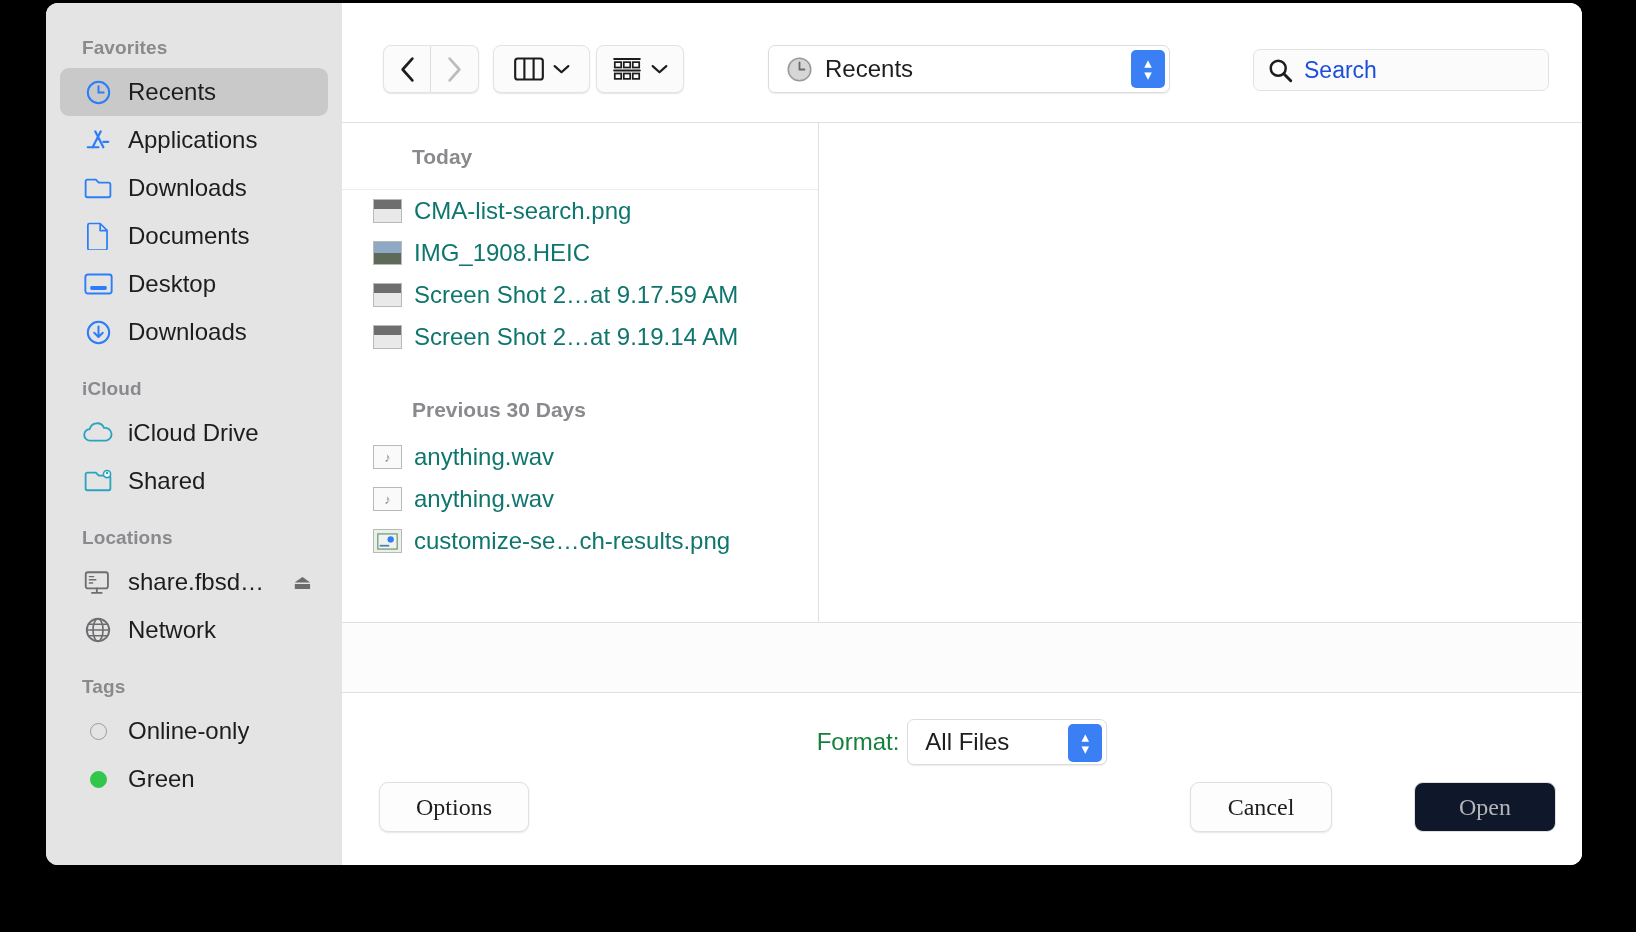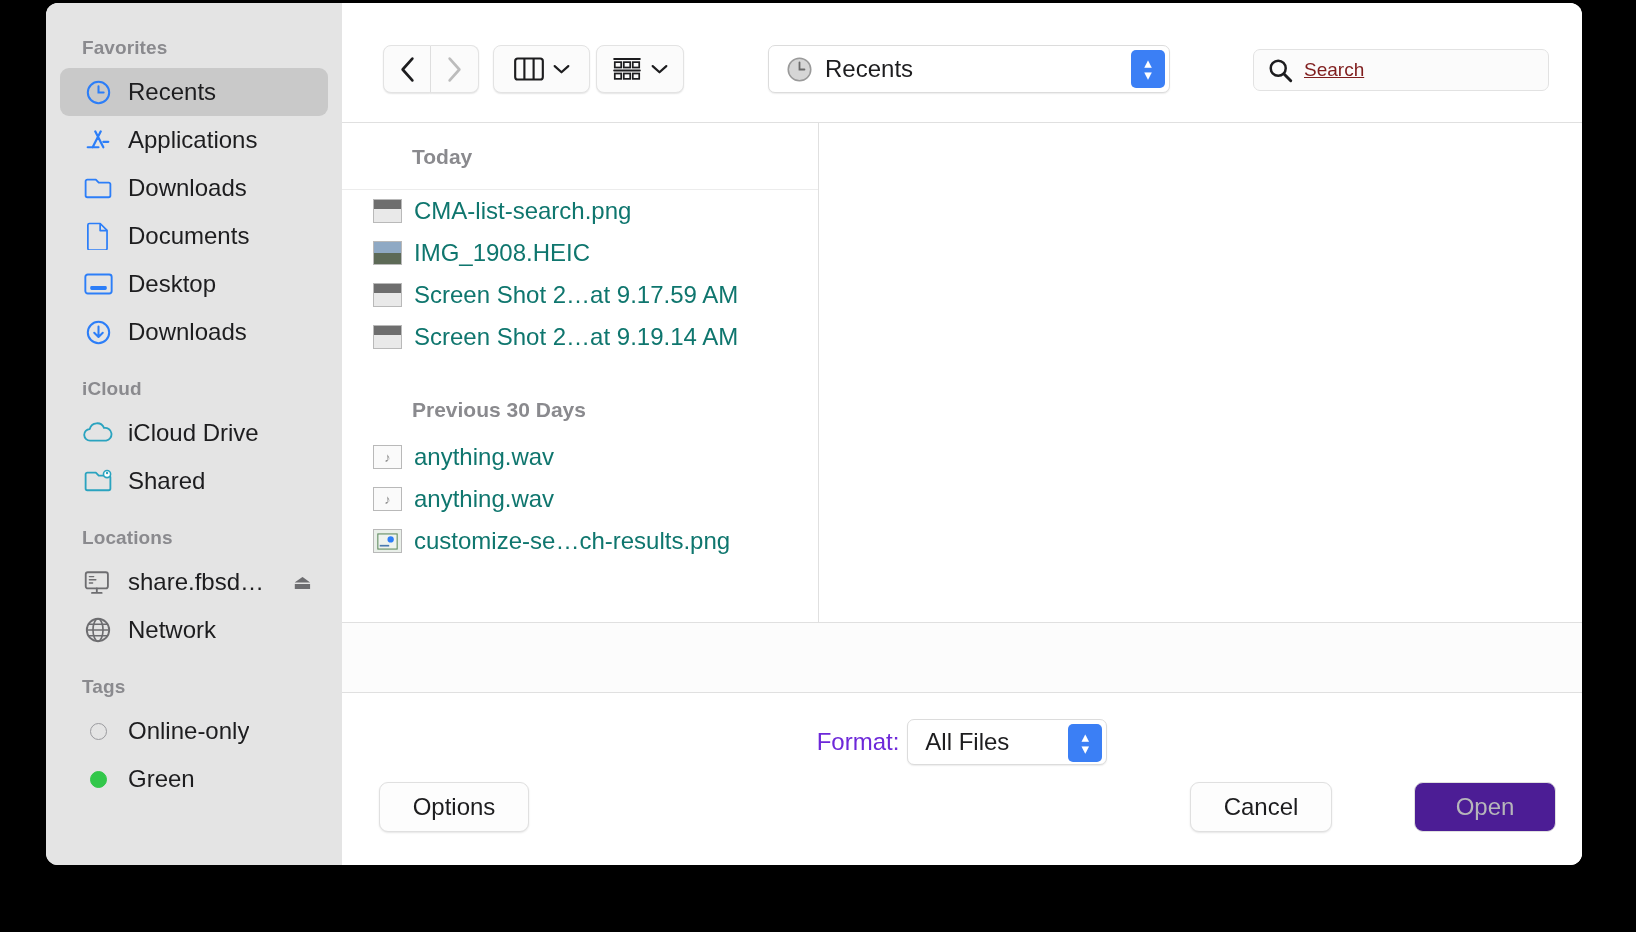--- a/index.html
+++ b/index.html
@@ -133,21 +133,21 @@
     position: absolute;
     left: 911px; top: 46px;
     width: 296px; height: 42px;
     background: #fbfbfb;
     border: 1px solid #e2e2e2;
     border-radius: 7px;
     display: flex; align-items: center;
     padding-left: 14px;
   }
   .searchfield .sph {
-    font-size: 19px; color: #7f1d1d; margin-left: 11px; text-decoration: underline;
+    font-size: 23px; color: #1d4ed8; margin-left: 11px;
   }
 
   
   .browser {
     position: relative;
     height: 500px;
     display: flex;
     border-bottom: 1px solid #e0e0e0;
   }
   .col-files {
@@ -196,46 +196,46 @@
     background: #fcfcfc;
     border-bottom: 1px solid #e0e0e0;
   }
 
   
   .bottom { position: relative; height: 171px; background: #fff; }
   .formatrow {
     display: flex; align-items: center; justify-content: center;
     padding-top: 26px;
   }
-  .formatlabel { font-size: 24px; color: #6d28d9; margin-right: 22px; }
+  .formatlabel { font-size: 24px; color: #15803d; margin-right: 22px; }
   .formatpop {
     position: relative;
     width: 200px; height: 46px;
     background: #fff;
     border: 1px solid #dcdcdc;
     border-radius: 7px;
     box-shadow: 0 1px 1.5px rgba(0,0,0,.08);
     display: flex; align-items: center;
     padding-left: 17px;
     margin-left: -14px;
   }
   .formatpop .ftext { font-size: 24px; color: #1d1d1f; }
 
   .btn {
     position: absolute;
     background: #fdfdfd;
     border: 1px solid #e0e0e0;
     border-radius: 9px;
     box-shadow: 0 1px 2px rgba(0,0,0,.10);
     display: flex; align-items: center; justify-content: center;
-    font-size: 24px; color: #1d1d1f;
+    font-size: 24px; color: #1d1d1f; font-family: Liberation Serif, serif;
   }
   .btn.options { left: 37px;  bottom: 32px; width: 150px; height: 50px; }
   .btn.cancel  { right: 250px; bottom: 32px; width: 142px; height: 50px; }
-  .btn.open    { right: 26px;  bottom: 32px; width: 142px; height: 50px; color: #b6b6ba; box-shadow: none; background: #4c1d95; }
+  .btn.open    { right: 26px;  bottom: 32px; width: 142px; height: 50px; color: #b6b6ba; box-shadow: none; background: #0f172a; }
 
   svg { display: block; }
 </style>
 </head>
 <body>
 
 <div class="screen">
   <div class="window">
 
     <div class="sidebar">

